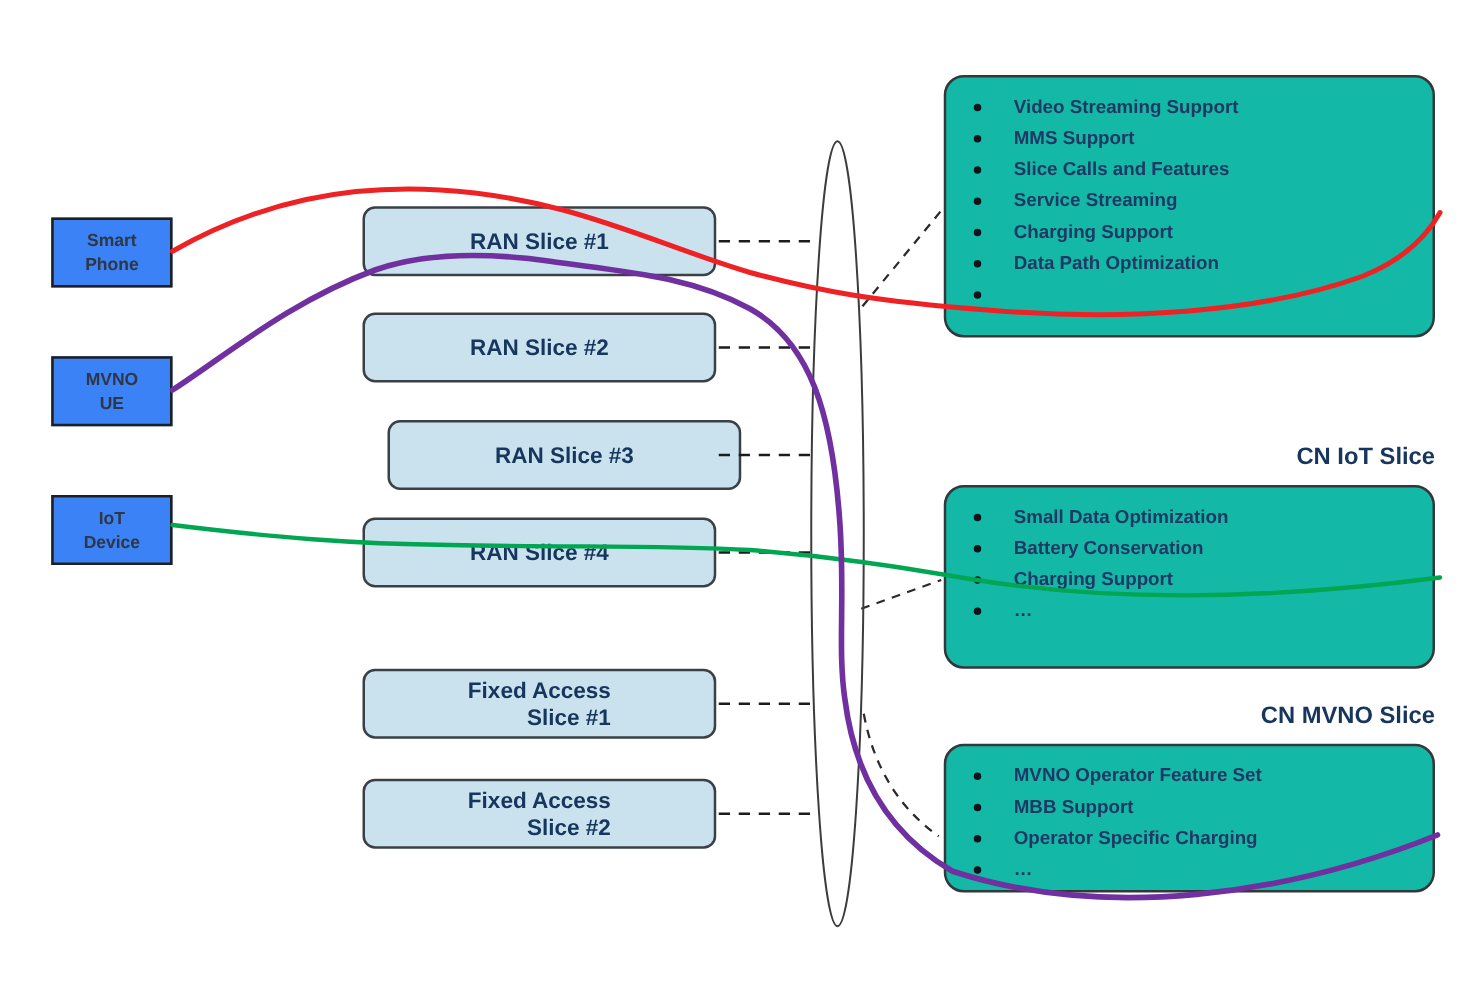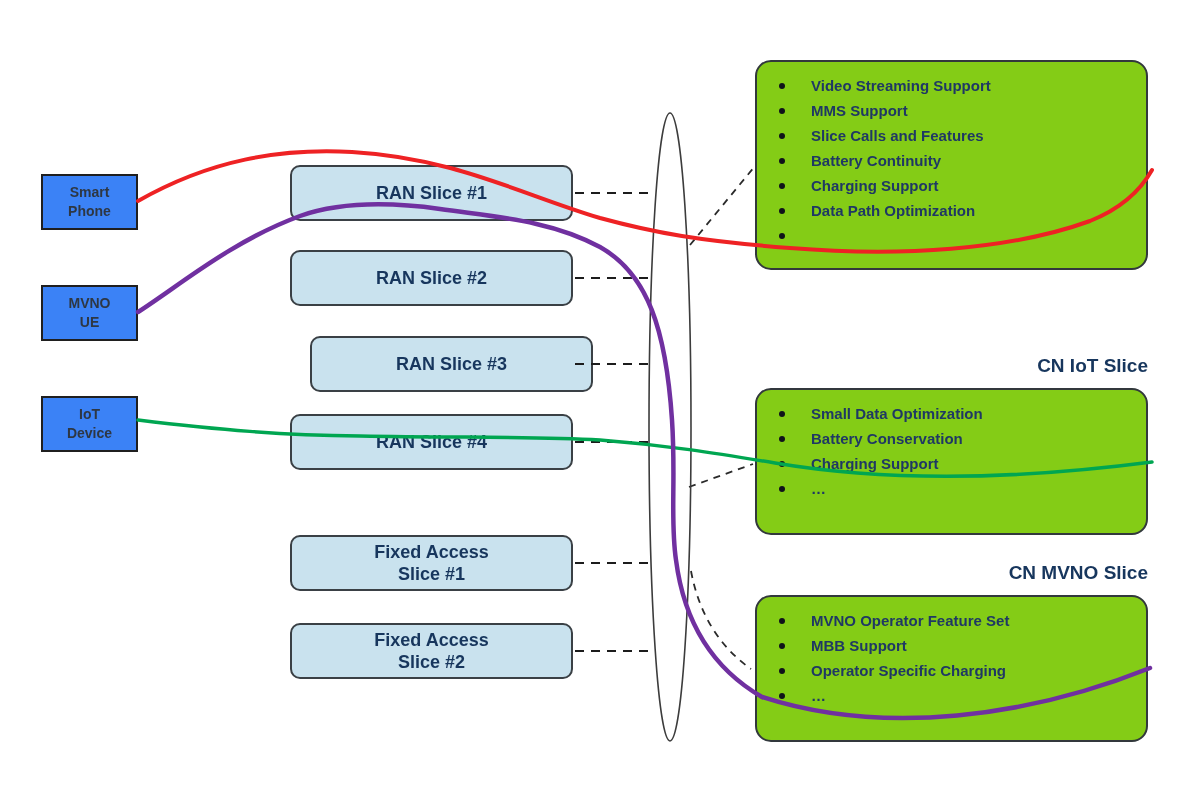--- a/index.html
+++ b/index.html
@@ -10,27 +10,27 @@
   .device-box {
     position:absolute; width:97px; height:56px; box-sizing:border-box;
     background:#3b82f6; border:2px solid #1f1f1f;
     display:flex; align-items:center; justify-content:center; text-align:center;
     font-size:14px; font-weight:600; color:#2e3743;
     white-space:pre-line; line-height:1.35;
   }
   .slice-box {
     position:absolute; width:283px; height:56px; box-sizing:border-box;
     background:#c9e2ee; border:2px solid #3a4045; border-radius:10px;
-    display:flex; align-items:center; justify-content:center; text-align:center;
+    display:flex; align-items:center; justify-content:center; text-align:right;
     font-size:18px; font-weight:600; color:#17365d;
     white-space:pre-line; line-height:1.25;
   }
   .cn-box {
     position:absolute; width:393px; box-sizing:border-box;
-    background:#84cc16; border:2px solid #32383c; border-radius:16px;
+    background:#14b8a6; border:2px solid #32383c; border-radius:16px;
     padding:11px 8px 0 12px;
   }
   .cn-title {
     position:absolute; width:393px; text-align:right;
     font-size:19px; font-weight:700; color:#17365d;
   }
   .feature { display:flex; align-items:center; height:25px; }
   .dot {
     width:6px; height:6px; border-radius:50%; background:#10131a;
     margin-left:10px; flex:0 0 auto;
@@ -71,21 +71,21 @@
     <div class="feature">
       <span class="dot"></span>
       <span class="feature-text">MMS Support</span>
     </div>
     <div class="feature">
       <span class="dot"></span>
       <span class="feature-text">Slice Calls and Features</span>
     </div>
     <div class="feature">
       <span class="dot"></span>
-      <span class="feature-text">Battery Continuity</span>
+      <span class="feature-text">Service Streaming</span>
     </div>
     <div class="feature">
       <span class="dot"></span>
       <span class="feature-text">Charging Support</span>
     </div>
     <div class="feature">
       <span class="dot"></span>
       <span class="feature-text">Data Path Optimization</span>
     </div>
     <div class="feature">
@@ -108,21 +108,21 @@
       <span class="dot"></span>
       <span class="feature-text">Charging Support</span>
     </div>
     <div class="feature">
       <span class="dot"></span>
       <span class="feature-text">…</span>
     </div>
   </div>
 
   <div class="cn-title" style="left:755px; top:562px;">CN MVNO Slice</div>
-  <div class="cn-box" style="left:755px; top:595px; height:147px;">
+  <div class="cn-box" style="left:755px; top:595px; height:119px;">
     <div class="feature">
       <span class="dot"></span>
       <span class="feature-text">MVNO Operator Feature Set</span>
     </div>
     <div class="feature">
       <span class="dot"></span>
       <span class="feature-text">MBB Support</span>
     </div>
     <div class="feature">
       <span class="dot"></span>

